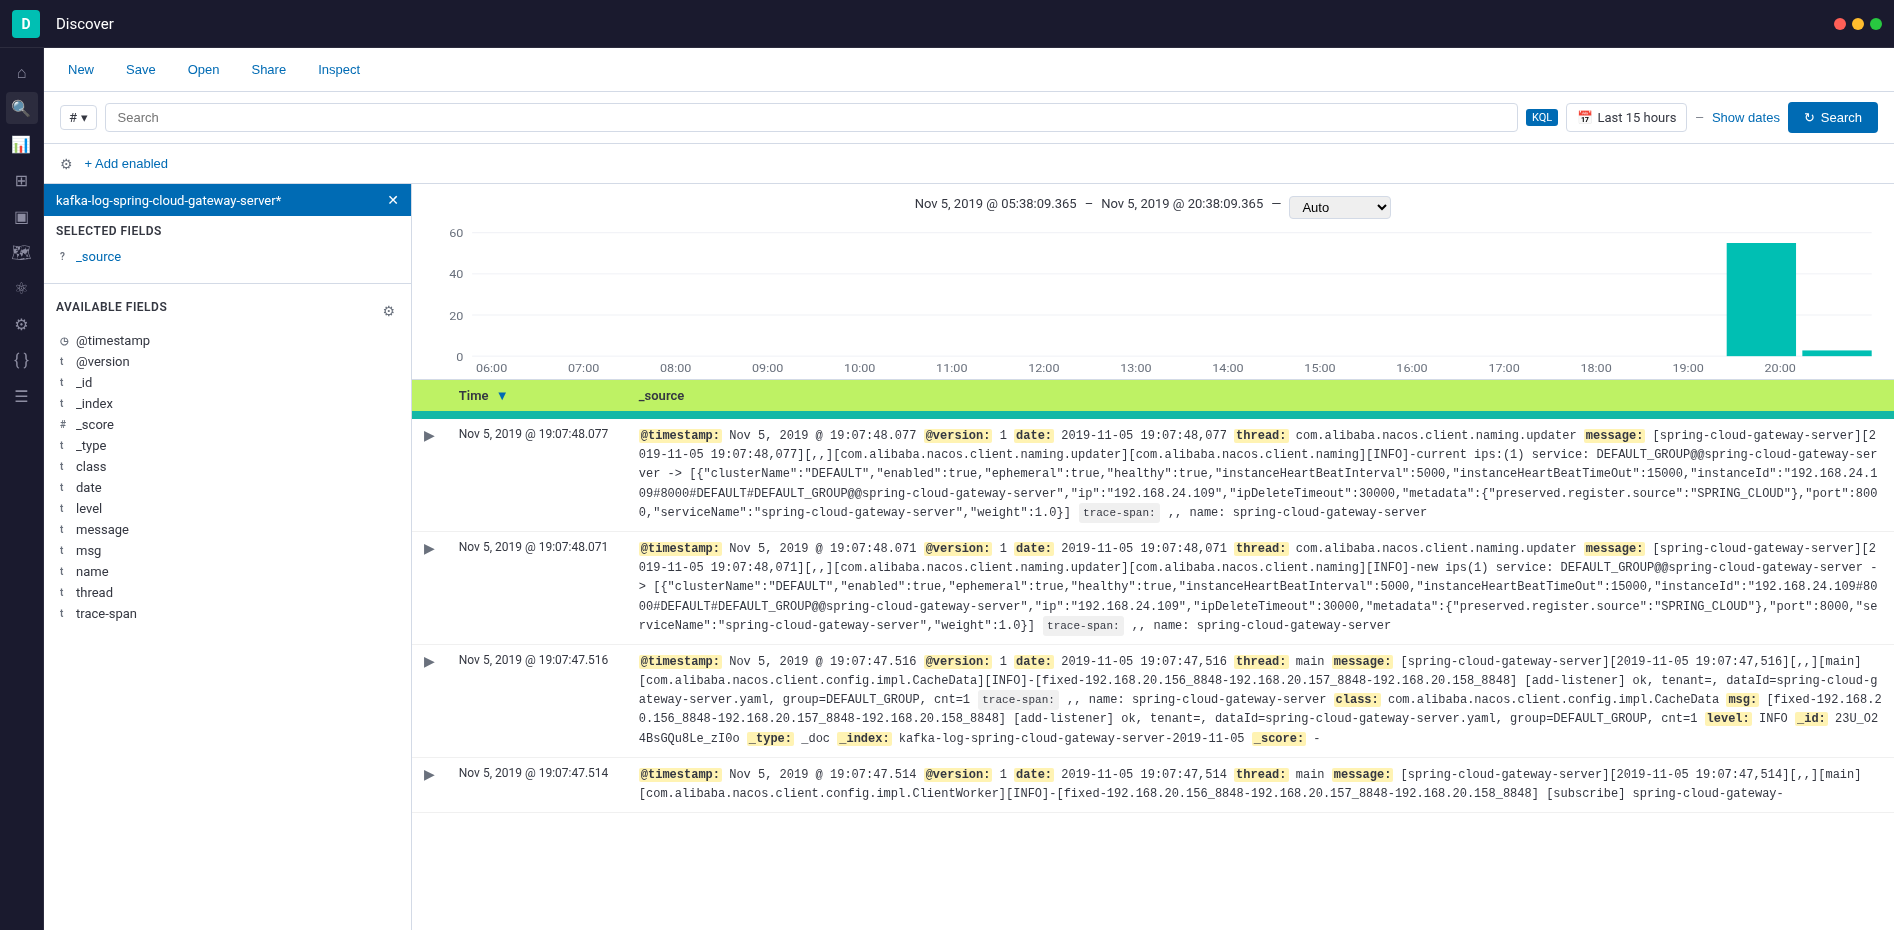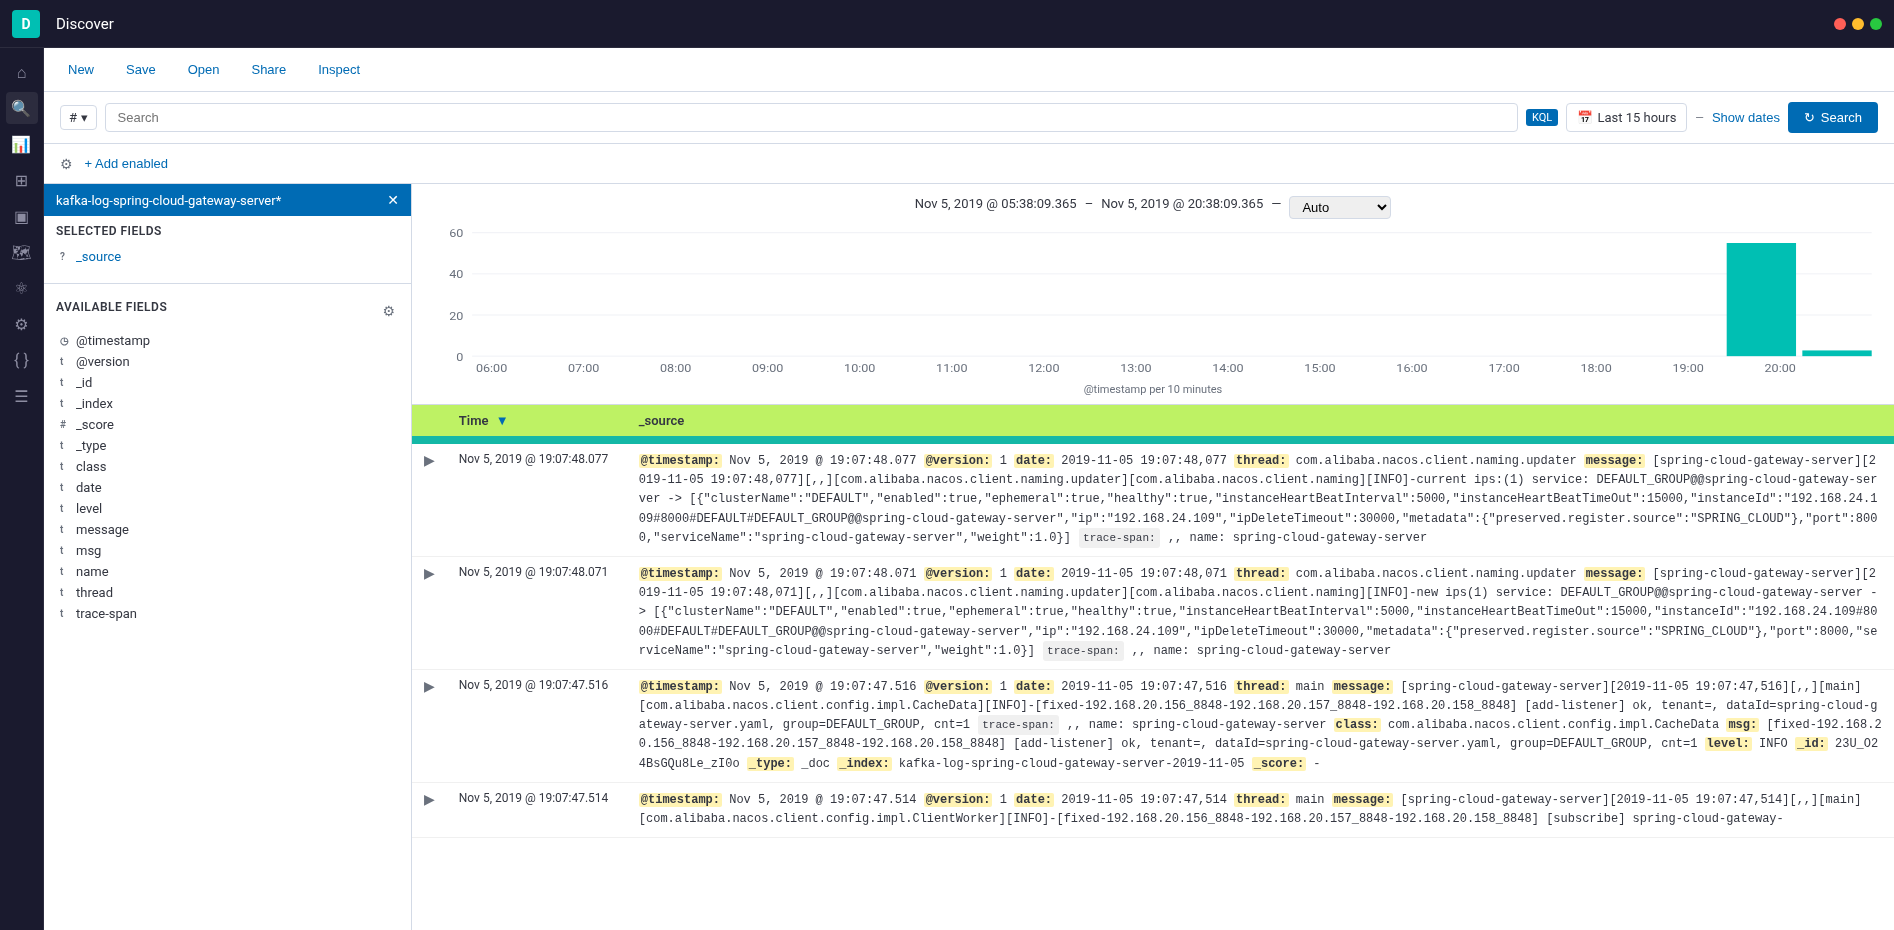--- a/index.html
+++ b/index.html
@@ -285,21 +285,20 @@
               <text x="549" y="134" font-size="10" fill="#6a717d">13:00</text>
               <text x="622" y="134" font-size="10" fill="#6a717d">14:00</text>
               <text x="695" y="134" font-size="10" fill="#6a717d">15:00</text>
               <text x="768" y="134" font-size="10" fill="#6a717d">16:00</text>
               <text x="841" y="134" font-size="10" fill="#6a717d">17:00</text>
               <text x="914" y="134" font-size="10" fill="#6a717d">18:00</text>
               <text x="987" y="134" font-size="10" fill="#6a717d">19:00</text>
               <text x="1060" y="134" font-size="10" fill="#6a717d">20:00</text>
             </svg>
           </div>
-          <div class="chart-footer">@timestamp per 10 minutes</div>
         </div>
 
         <div class="results-area">
           <table class="results-table">
             <thead>
               <tr>
                 <th style="width:20px;"></th>
                 <th>
                   <span>Time</span>
                   <span class="sort-icon">▼</span>

